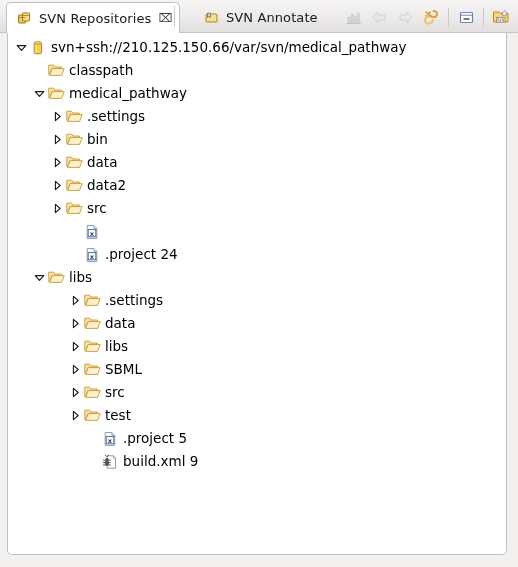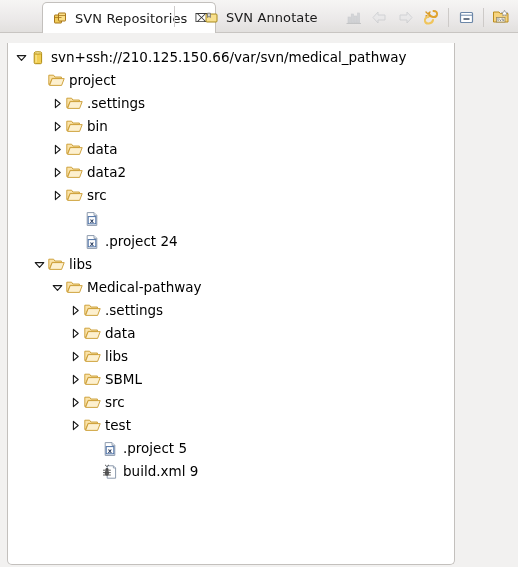--- a/index.html
+++ b/index.html
@@ -45,21 +45,20 @@
     box-sizing: border-box;
     white-space: nowrap;
   }
   .tab.active {
     left: 6px;
     background: #ffffff;
     border: 1px solid #c3c0bd;
     border-bottom: none;
     border-radius: 5px 5px 0 0;
     box-shadow: 0 -1px 0 #ffffff inset;
-    margin-left: 36px;
   }
   .tab.inactive {
     left: 194px;
     background: transparent;
     border: none;
   }
   .tab-label {
     font-size: 13px;
     color: #1a1a1a;
     margin-left: 6px;
@@ -100,22 +99,22 @@
     width: 1px;
     height: 19px;
     background: #cdcac8;
     margin: 0 4px;
   }
 
   
   .treepanel {
     position: absolute;
     left: 7px;
-    top: 43px;
-    width: 448px;
+    top: 33px;
+    width: 500px;
     height: 522px;
     background: #ffffff;
     border: 1px solid #c3c0bd;
     border-top: none;
     border-radius: 0 0 5px 5px;
     box-sizing: border-box;
     overflow: hidden;
   }
   .tree {
     position: relative;
@@ -257,21 +256,35 @@
           <span class="label">svn+ssh://210.125.150.66/var/svn/medical_pathway</span>
         </div>
         <div class="row">
           <span class="indent" style="width: 23px;"></span>
           <span class="twisty"></span>
           <span class="icon">
             <svg width="17" height="15" viewBox="0 0 17 15">
               <use href="#sym-folder"></use>
             </svg>
           </span>
-          <span class="label">project</span>
+          <span class="label">classpath</span>
+        </div>
+        <div class="row">
+          <span class="indent" style="width: 23px;"></span>
+          <span class="twisty">
+            <svg width="11" height="11" viewBox="0 0 11 11">
+              <use href="#sym-twisty-expanded"></use>
+            </svg>
+          </span>
+          <span class="icon">
+            <svg width="17" height="15" viewBox="0 0 17 15">
+              <use href="#sym-folder"></use>
+            </svg>
+          </span>
+          <span class="label">medical_pathway</span>
         </div>
         <div class="row">
           <span class="indent" style="width: 41px;"></span>
           <span class="twisty">
             <svg width="11" height="11" viewBox="0 0 11 11">
               <use href="#sym-twisty-collapsed"></use>
             </svg>
           </span>
           <span class="icon">
             <svg width="17" height="15" viewBox="0 0 17 15">
@@ -361,34 +374,20 @@
             <svg width="11" height="11" viewBox="0 0 11 11">
               <use href="#sym-twisty-expanded"></use>
             </svg>
           </span>
           <span class="icon">
             <svg width="17" height="15" viewBox="0 0 17 15">
               <use href="#sym-folder"></use>
             </svg>
           </span>
           <span class="label">libs</span>
-        </div>
-        <div class="row">
-          <span class="indent" style="width: 41px;"></span>
-          <span class="twisty">
-            <svg width="11" height="11" viewBox="0 0 11 11">
-              <use href="#sym-twisty-expanded"></use>
-            </svg>
-          </span>
-          <span class="icon">
-            <svg width="17" height="15" viewBox="0 0 17 15">
-              <use href="#sym-folder"></use>
-            </svg>
-          </span>
-          <span class="label">Medical-pathway</span>
         </div>
         <div class="row">
           <span class="indent" style="width: 59px;"></span>
           <span class="twisty">
             <svg width="11" height="11" viewBox="0 0 11 11">
               <use href="#sym-twisty-collapsed"></use>
             </svg>
           </span>
           <span class="icon">
             <svg width="17" height="15" viewBox="0 0 17 15">

